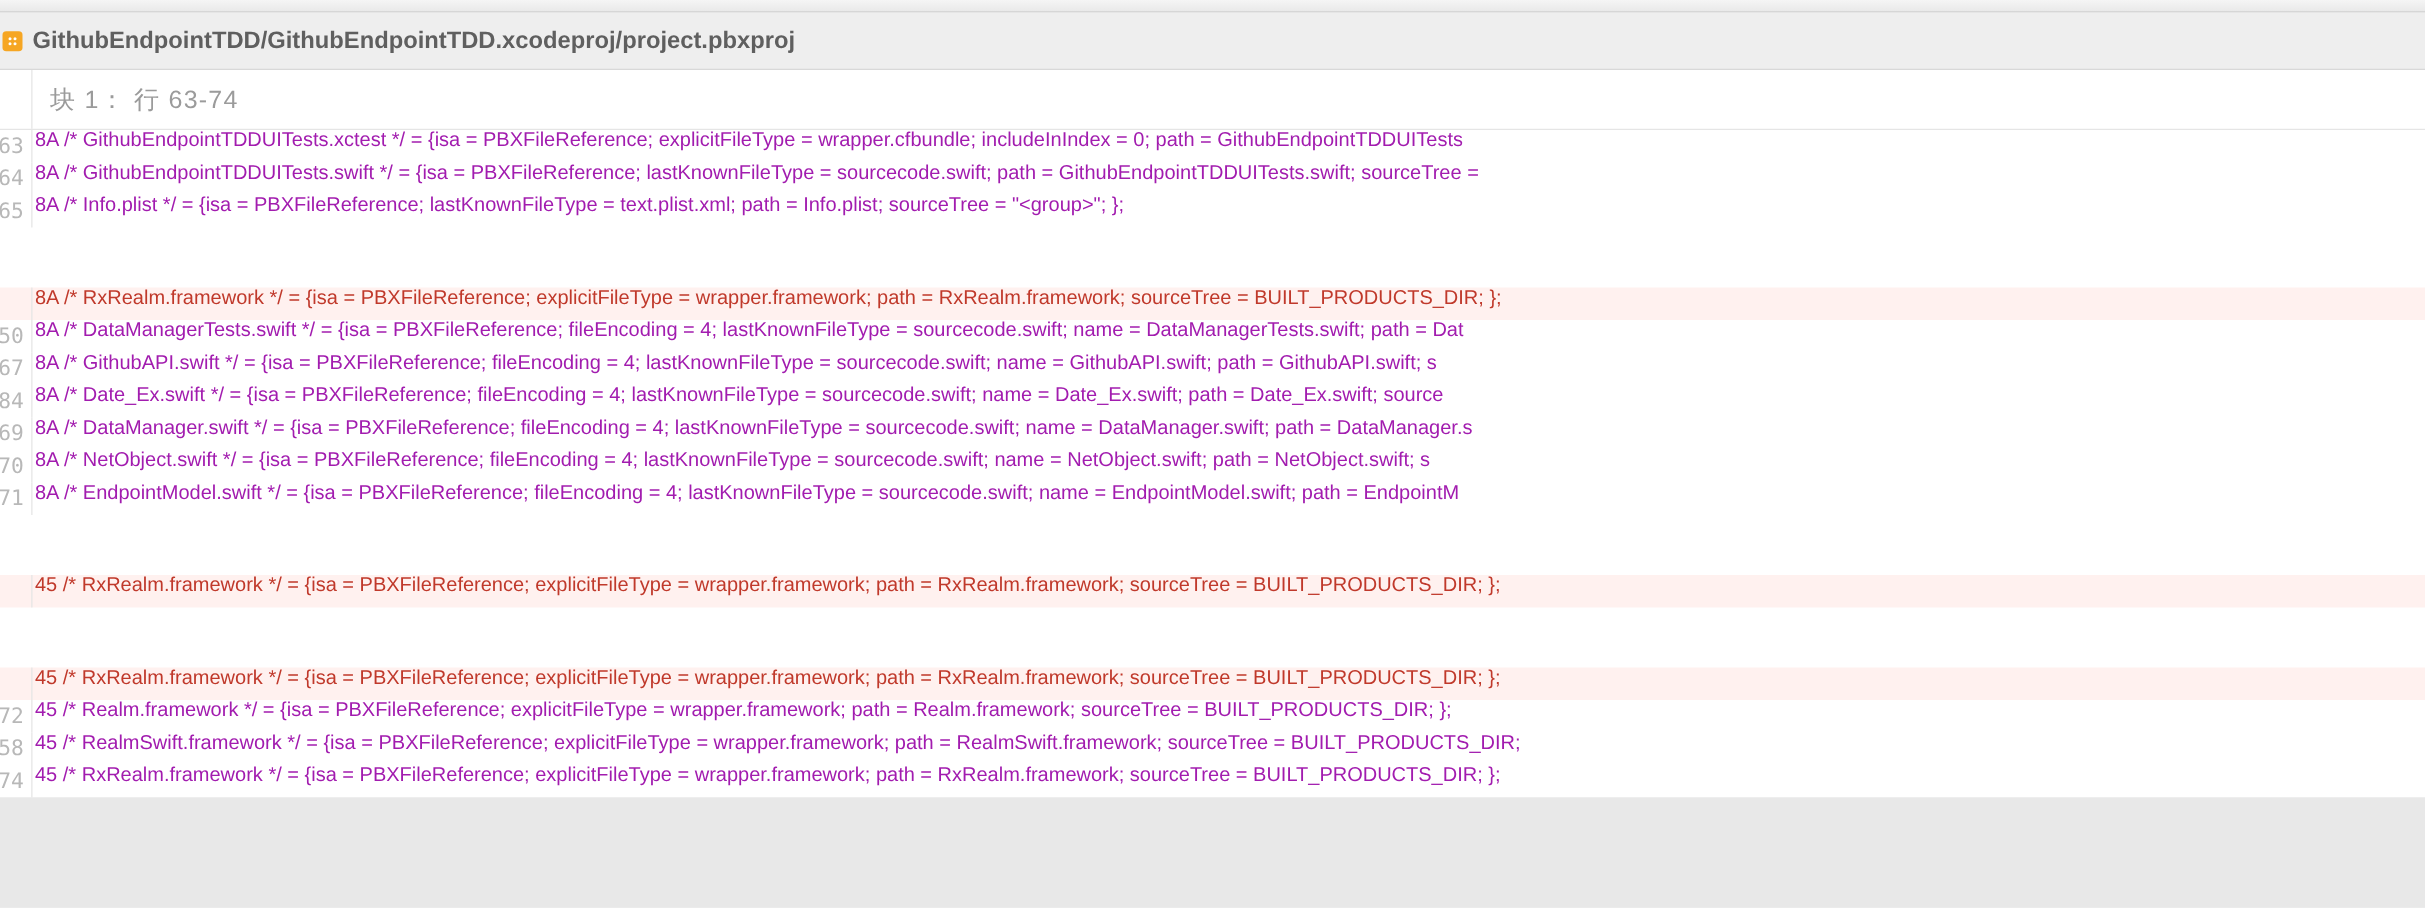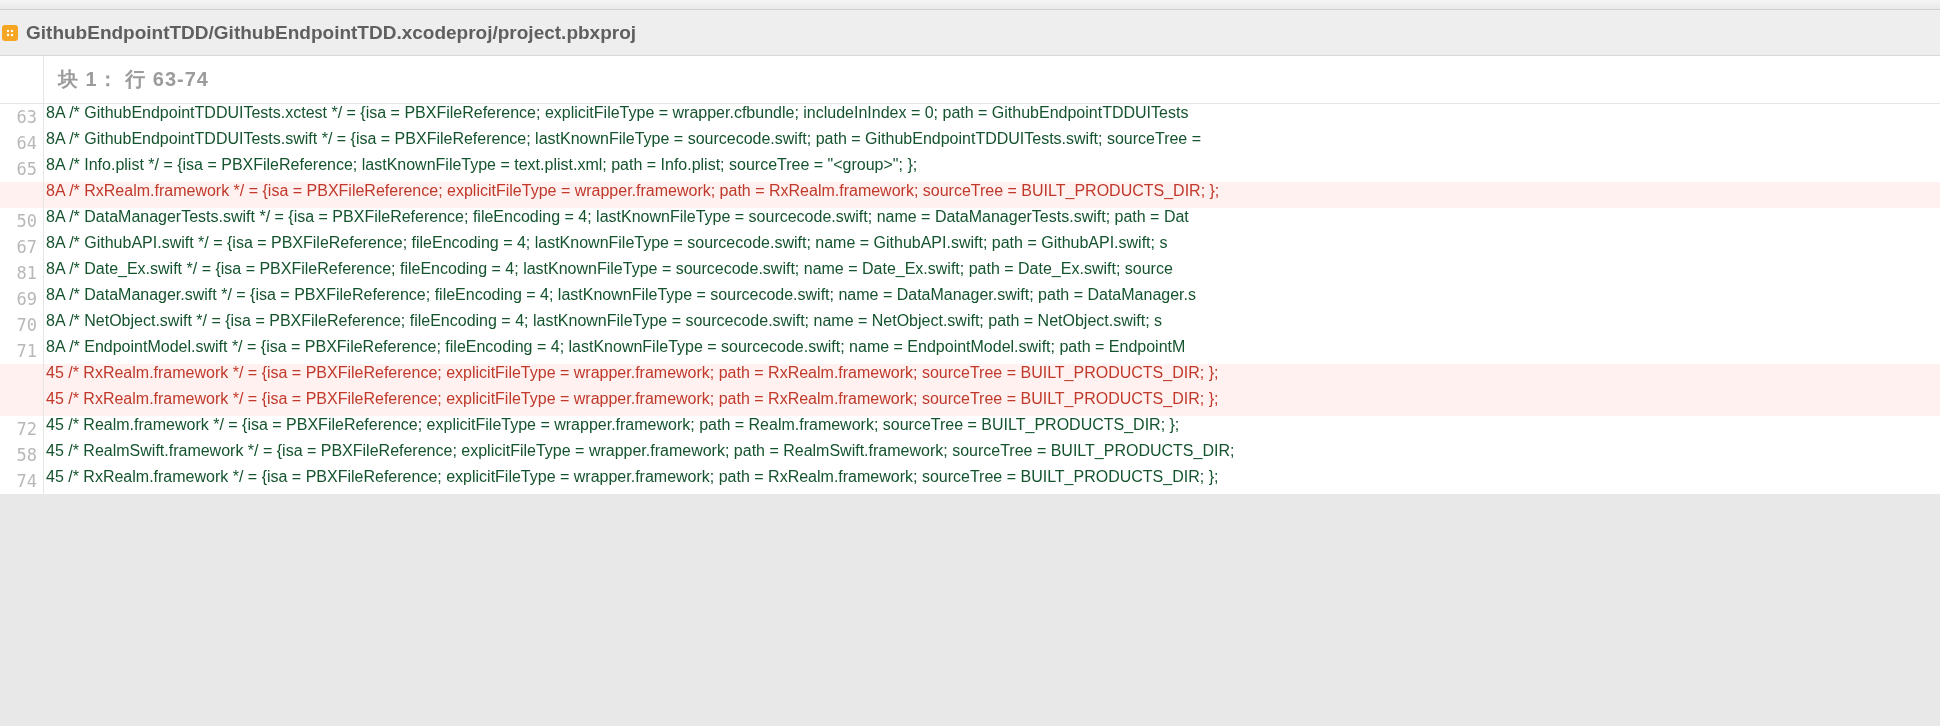--- a/index.html
+++ b/index.html
@@ -42,24 +42,23 @@
     white-space: nowrap;
   }
   .hunk-header {
     display: flex;
     align-items: center;
     height: 48px;
     background: #ffffff;
     border-bottom: 1px solid #e5e5e5;
     font-size: 20px;
     color: #9b9b9b;
-    font-weight: bold;
   }
   .gutter-col {
-    width: 44px;
+    width: 26px;
     flex-shrink: 0;
     text-align: right;
     padding-right: 6px;
     color: #b8b8b8;
     font-family: "SF Mono","Menlo","Consolas",monospace;
     font-size: 17px;
     border-right: 1px solid #e5e5e5;
     height: 100%;
     display:flex;
     align-items:center;
@@ -69,25 +68,25 @@
   .hunk-label { padding-left: 14px; letter-spacing: 1px;}
   .code-row {
     display: flex;
     align-items: stretch;
     height: 26px;
     white-space: pre;
   }
   .code-row .gutter-col {
     height: 26px;
   }
-  .code-row.removed { background: #fff1ef; }
+  .code-row.removed { background: #fff1ef; margin-top: 48px; }
   .code-row.removed .code-text { color: #c0392b; }
   .code-row .code-text {
     padding-left: 2px;
-    color: #14532d;
+    color: #a21caf;
     overflow: hidden;
   }
   .footer-space {
     flex: 1;
     background: #e8e8e8;
   }
   .main {
     display:flex;
     flex-direction:column;
     height: calc(726px - 10px);
@@ -120,21 +119,21 @@
     <div class="hunk-label">块 1：  行 63-74</div>
   </div>
 
   <div class="code-scroll" id="code-area">
       <div class="code-row"><div class="gutter-col">63</div><div class="code-text">8A /* GithubEndpointTDDUITests.xctest */ = {isa = PBXFileReference; explicitFileType = wrapper.cfbundle; includeInIndex = 0; path = GithubEndpointTDDUITests</div></div>
       <div class="code-row"><div class="gutter-col">64</div><div class="code-text">8A /* GithubEndpointTDDUITests.swift */ = {isa = PBXFileReference; lastKnownFileType = sourcecode.swift; path = GithubEndpointTDDUITests.swift; sourceTree = </div></div>
       <div class="code-row"><div class="gutter-col">65</div><div class="code-text">8A /* Info.plist */ = {isa = PBXFileReference; lastKnownFileType = text.plist.xml; path = Info.plist; sourceTree = "&lt;group&gt;"; };</div></div>
       <div class="code-row removed"><div class="gutter-col"></div><div class="code-text">8A /* RxRealm.framework */ = {isa = PBXFileReference; explicitFileType = wrapper.framework; path = RxRealm.framework; sourceTree = BUILT_PRODUCTS_DIR; };</div></div>
       <div class="code-row"><div class="gutter-col">50</div><div class="code-text">8A /* DataManagerTests.swift */ = {isa = PBXFileReference; fileEncoding = 4; lastKnownFileType = sourcecode.swift; name = DataManagerTests.swift; path = Dat</div></div>
       <div class="code-row"><div class="gutter-col">67</div><div class="code-text">8A /* GithubAPI.swift */ = {isa = PBXFileReference; fileEncoding = 4; lastKnownFileType = sourcecode.swift; name = GithubAPI.swift; path = GithubAPI.swift; s</div></div>
-      <div class="code-row"><div class="gutter-col">81</div><div class="code-text">8A /* Date_Ex.swift */ = {isa = PBXFileReference; fileEncoding = 4; lastKnownFileType = sourcecode.swift; name = Date_Ex.swift; path = Date_Ex.swift; source</div></div>
+      <div class="code-row"><div class="gutter-col">84</div><div class="code-text">8A /* Date_Ex.swift */ = {isa = PBXFileReference; fileEncoding = 4; lastKnownFileType = sourcecode.swift; name = Date_Ex.swift; path = Date_Ex.swift; source</div></div>
       <div class="code-row"><div class="gutter-col">69</div><div class="code-text">8A /* DataManager.swift */ = {isa = PBXFileReference; fileEncoding = 4; lastKnownFileType = sourcecode.swift; name = DataManager.swift; path = DataManager.s</div></div>
       <div class="code-row"><div class="gutter-col">70</div><div class="code-text">8A /* NetObject.swift */ = {isa = PBXFileReference; fileEncoding = 4; lastKnownFileType = sourcecode.swift; name = NetObject.swift; path = NetObject.swift; s</div></div>
       <div class="code-row"><div class="gutter-col">71</div><div class="code-text">8A /* EndpointModel.swift */ = {isa = PBXFileReference; fileEncoding = 4; lastKnownFileType = sourcecode.swift; name = EndpointModel.swift; path = EndpointM</div></div>
       <div class="code-row removed"><div class="gutter-col"></div><div class="code-text">45 /* RxRealm.framework */ = {isa = PBXFileReference; explicitFileType = wrapper.framework; path = RxRealm.framework; sourceTree = BUILT_PRODUCTS_DIR; };</div></div>
       <div class="code-row removed"><div class="gutter-col"></div><div class="code-text">45 /* RxRealm.framework */ = {isa = PBXFileReference; explicitFileType = wrapper.framework; path = RxRealm.framework; sourceTree = BUILT_PRODUCTS_DIR; };</div></div>
       <div class="code-row"><div class="gutter-col">72</div><div class="code-text">45 /* Realm.framework */ = {isa = PBXFileReference; explicitFileType = wrapper.framework; path = Realm.framework; sourceTree = BUILT_PRODUCTS_DIR; };</div></div>
       <div class="code-row"><div class="gutter-col">58</div><div class="code-text">45 /* RealmSwift.framework */ = {isa = PBXFileReference; explicitFileType = wrapper.framework; path = RealmSwift.framework; sourceTree = BUILT_PRODUCTS_DIR;</div></div>
       <div class="code-row"><div class="gutter-col">74</div><div class="code-text">45 /* RxRealm.framework */ = {isa = PBXFileReference; explicitFileType = wrapper.framework; path = RxRealm.framework; sourceTree = BUILT_PRODUCTS_DIR; };</div></div>
     </div>
 

